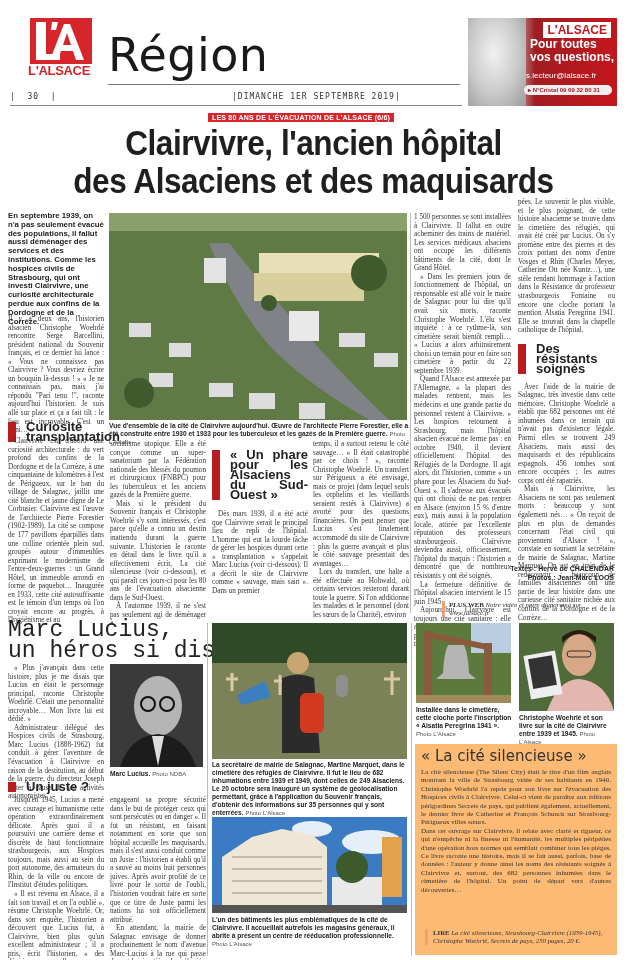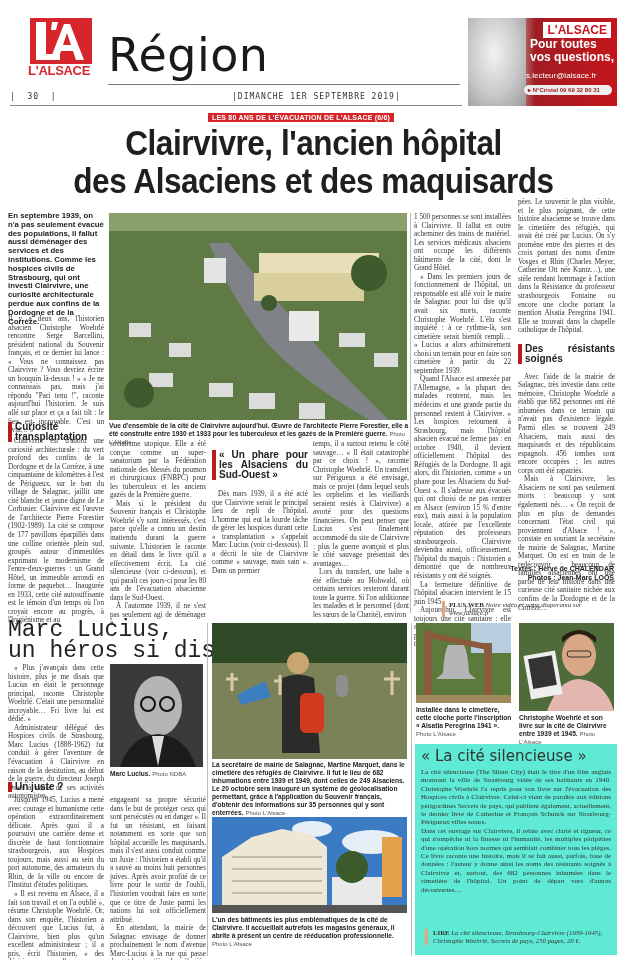--- a/index.html
+++ b/index.html
@@ -18,25 +18,25 @@
 .ad .face{position:absolute;left:0;top:0;width:58px;height:88px;background:radial-gradient(ellipse at 45% 40%,#f2f2f2 0%,#c9c9c9 55%,#9a9a9a 100%)}
 .ad .adlogo{position:absolute;right:6px;top:4px;background:#fff;color:#c4161c;font-family:"Liberation Sans",sans-serif;font-weight:bold;font-size:12px;padding:0 3px;border:1px solid #fff}
 .ad .adtext{position:absolute;left:62px;top:20px;color:#fff;font-family:"Liberation Sans",sans-serif;font-weight:bold;font-size:12px;line-height:13px}
 .ad .email{position:absolute;left:58px;top:53px;color:#fff;font-family:"Liberation Sans",sans-serif;font-size:8px}
 .ad .phone{position:absolute;left:56px;top:67px;width:88px;height:10px;border-radius:5px;background:#eee;color:#a11d22;font-family:"Liberation Sans",sans-serif;font-size:6px;font-weight:bold;padding-left:4px;line-height:10px}
 .kicker{left:208px;top:113px;background:#d7262b;color:#fff;font-family:"Liberation Sans",sans-serif;font-weight:bold;font-size:7px;padding:1px 4px;letter-spacing:.2px}
 .headline{left:0;top:124px;width:627px;text-align:center;font-family:"Liberation Sans",sans-serif;font-weight:bold;font-size:35px;line-height:38px;color:#1f1f1f;letter-spacing:-.5px;transform:scaleX(.9)}
 .txt{font-size:7.2px;line-height:8.55px;text-align:justify;color:#333;hyphens:auto}
 .txt p{text-indent:6px}
 .lead{left:8px;top:212px;width:96px;font-family:"Liberation Sans",sans-serif;font-weight:bold;font-size:7.8px;line-height:8.8px;color:#222}
-.sub{font-family:"Liberation Sans",sans-serif;font-weight:bold;font-size:10px;color:#222;border-left:4px solid #b91c1c;padding-left:3px;line-height:10px}
+.sub{font-family:"Liberation Sans",sans-serif;font-weight:bold;font-size:13px;color:#222;border-left:8px solid #b91c1c;padding-left:10px;line-height:10px}
 .photo{overflow:hidden;background:#777}
 .cap{font-family:"Liberation Sans",sans-serif;font-weight:bold;font-size:6.6px;line-height:8px;color:#222}
 .cap .cred{font-weight:normal;color:#555;font-size:6px}
-.box{left:415px;top:744px;width:202px;height:211px;background:#5eead4}
+.box{left:415px;top:744px;width:202px;height:211px;background:#fdba74}
 .box h3{font-family:"DejaVu Sans",sans-serif;font-weight:normal;font-size:15px;color:#333;padding:3px 0 0 6px}
 .boxtxt{position:absolute;left:6px;top:24px;width:190px;font-size:7px;line-height:8.4px;text-align:justify;color:#333}
 .lire{position:absolute;left:10px;top:185px;width:186px;border-left:3px solid #e8a37a;padding-left:5px;font-size:6.8px;line-height:8px;color:#333}
 .plusweb{left:442px;top:601px;width:172px;border-left:3px solid #e8a37a;padding-left:4px;font-size:6.8px;line-height:8px;color:#333}
 .sig{left:466px;top:565px;width:148px;text-align:right;font-family:"Liberation Sans",sans-serif;font-weight:bold;font-size:7px;line-height:8.5px;color:#222}
 .lucius-title{left:8px;top:620px;font-family:Liberation Mono, monospace;font-size:23px;line-height:21px;color:#222}
 .vline{width:1px;background:#bbb}
 </style>
 </head>
 <body>
@@ -134,21 +134,21 @@
   <div>Textes : Hervé de CHALENDAR</div>
   <div>Photos : Jean-Marc LOOS</div>
 </div>
 <div class="abs plusweb"><b>PLUS WEB</b> <i>Notre vidéo et notre diaporama sur www.lalsace.fr</i></div>
 
 <div class="abs lucius-title">
   <div>Marc Lucius,</div>
   <div>un héros si discret</div>
 </div>
 <div class="abs txt" style="left:8px;top:664px;width:96px">
-  <p>« Plus j'avançais dans cette histoire, plus je me disais que Lucius en était le personnage principal, raconte Christophe Woehrlé. C'était une personnalité incroyable… Fri livre lui est dédié. »</p>
+  <p>« Plus j'avançais dans cette histoire, plus je me disais que Lucius en était le personnage principal, raconte Christophe Woehrlé. C'était une personnalité incroyable… Mon livre lui est dédié. »</p>
   <p>Administrateur délégué des Hospices civils de Strasbourg, Marc Lucius (1888-1962) fut conduit à gérer l'aventure de l'évacuation à Clairvivre en raison de la destitution, au début de la guerre, du directeur Joseph Oster à cause de ses activités autonomistes.</p>
 </div>
 <div class="abs sub" style="left:8px;top:782px;width:96px">Un juste ?</div>
 <div class="abs txt" style="left:8px;top:796px;width:96px">
   <p>Jusqu'en 1945, Lucius a mené avec courage et humanisme cette opération extraordinairement délicate. Après quoi il a poursuivi une carrière dense et discrète de haut fonctionnaire strasbourgeois, aux Hospices toujours, mais aussi au sein du port autonome, des armateurs du Rhin, de la ville ou encore de l'Institut d'études politiques.</p>
   <p>« Il est revenu en Alsace, il a fait son travail et on l'a oublié », résume Christophe Woehrlé. Or, dans son enquête, l'historien a découvert que Lucius fut, à Clairvivre, bien plus qu'un excellent administrateur ; il a pris, écrit l'historien, « des décisions personnelles</p>
 </div>
 <div class="abs photo" style="left:110px;top:664px;width:93px;height:103px;background:#2a2a2a">
   <svg width="93" height="103" viewBox="0 0 93 103">
     <rect width="93" height="103" fill="#3a3a3a"></rect>

